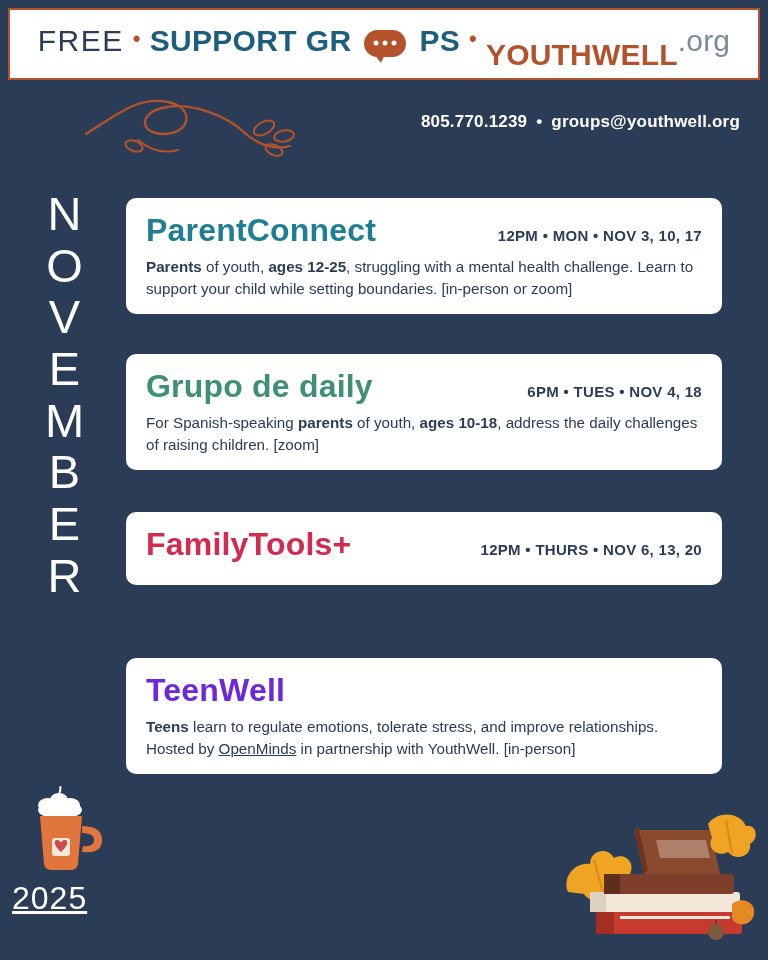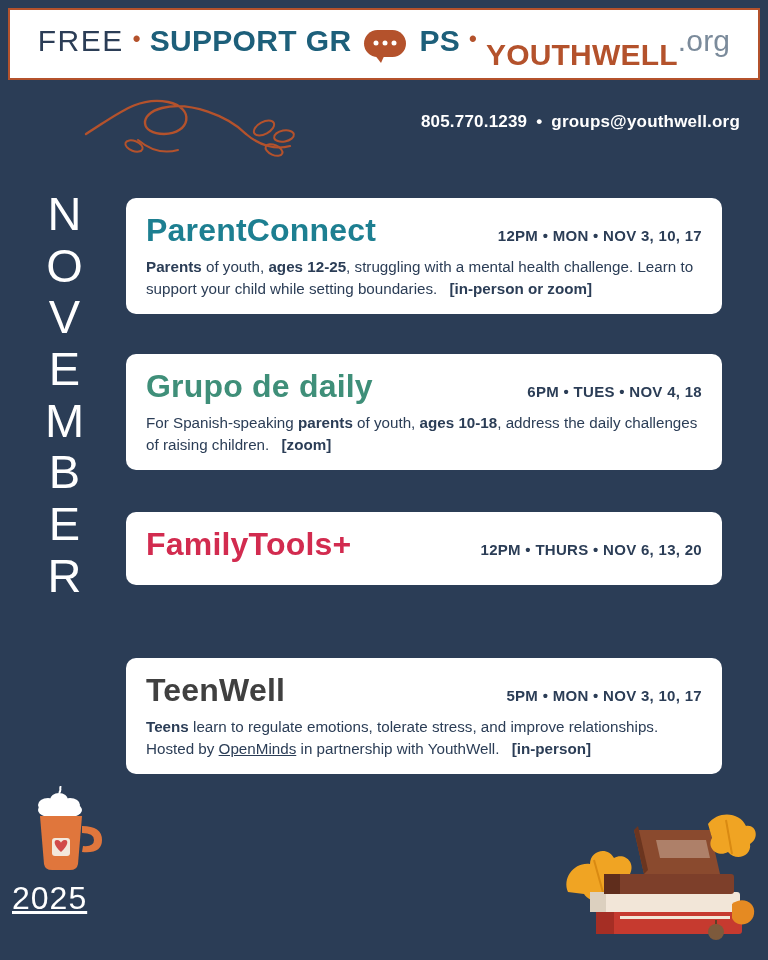--- a/index.html
+++ b/index.html
@@ -171,31 +171,31 @@
     white-space: nowrap;
   }
   .card-body {
     font-size: 15.2px;
     line-height: 1.42;
     color: #2b3d56;
     font-weight: 400;
   }
   .card-body b { font-weight: 700; }
   .card-body u { text-decoration: underline; }
-  .mode { font-weight: 700; margin-left: 8px; }
+  .mode { font-weight: 400; }
 
   #card-0 { top: 198px; }
   #card-1 { top: 354px; }
   #card-2 { top: 512px; }
   #card-3 { top: 658px; }
 
   #card-0 .card-title { color: #1d7f91; }
   #card-1 .card-title { color: #3f8f79; }
   #card-2 .card-title { color: #d22b4f; }
-  #card-3 .card-title { color: #404040; }
+  #card-3 .card-title { color: #6d28d9; }
 
   
   .mug { position: absolute; left: 18px; top: 786px; width: 96px; height: 90px; }
 
   
   .books { position: absolute; left: 560px; top: 800px; width: 200px; height: 150px; }
 </style>
 </head>
 <body>
 
@@ -271,21 +271,20 @@
   <div class="card" id="card-2">
     <div class="card-head">
       <div class="card-title">FamilyTools+</div>
       <div class="card-when">12PM • THURS • NOV 6, 13, 20</div>
     </div>
   </div>
 
   <div class="card" id="card-3">
     <div class="card-head">
       <div class="card-title">TeenWell</div>
-      <div class="card-when">5PM • MON •  NOV 3, 10, 17</div>
     </div>
     <div class="card-body"><b>Teens</b> learn to regulate emotions, tolerate stress, and improve relationships. Hosted by <u>OpenMinds</u> in partnership with YouthWell. <span class="mode">[in-person]</span></div>
   </div>
 
   <svg class="mug" viewBox="0 0 96 90">
     <ellipse cx="42" cy="24" rx="22" ry="9" fill="#ffffff"></ellipse>
     <ellipse cx="30" cy="19" rx="10" ry="7" fill="#ffffff"></ellipse>
     <ellipse cx="52" cy="19" rx="10" ry="7" fill="#ffffff"></ellipse>
     <ellipse cx="41" cy="14" rx="9" ry="7" fill="#ffffff"></ellipse>
     <path d="M22 30 L26 78 Q27 84 34 84 L52 84 Q59 84 60 78 L64 30 Z" fill="#e0763c"></path>

